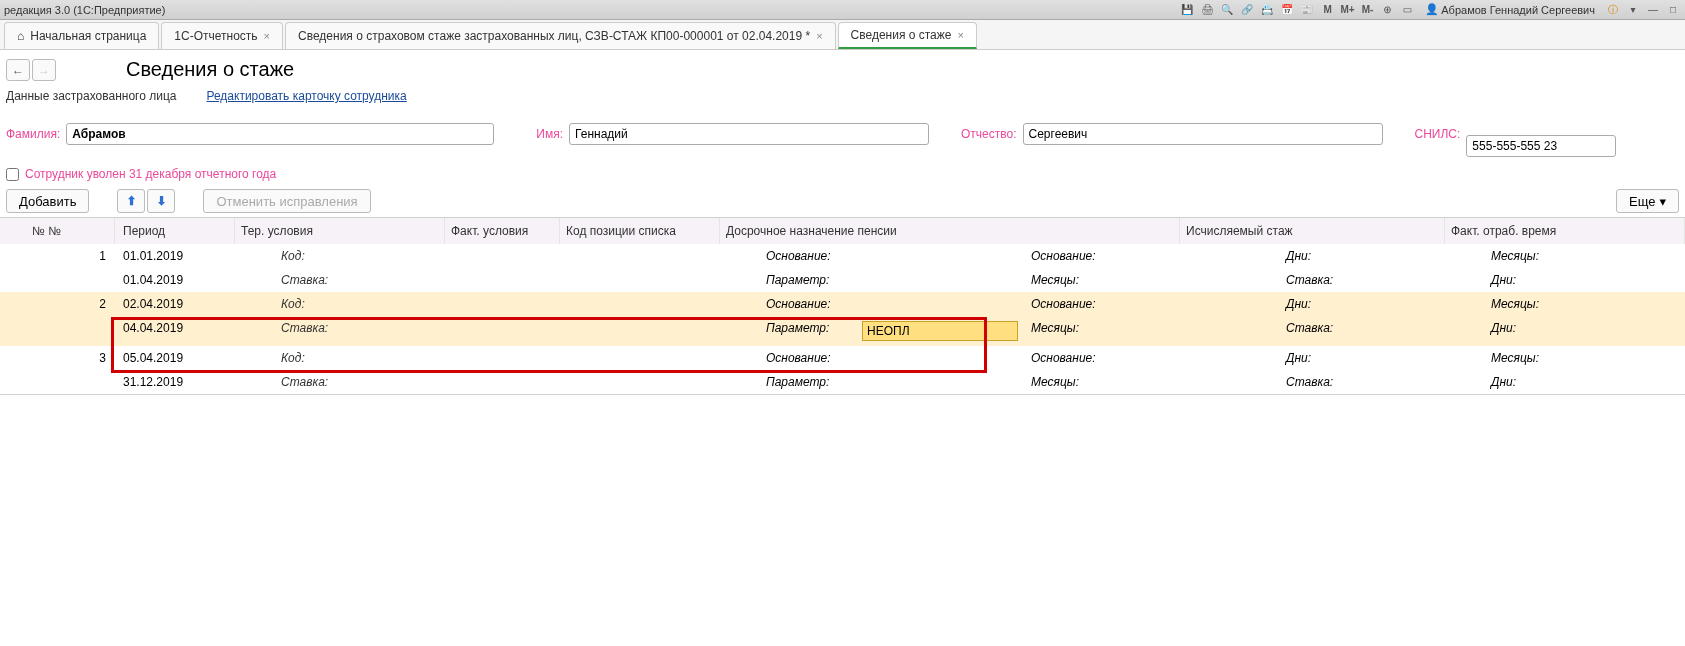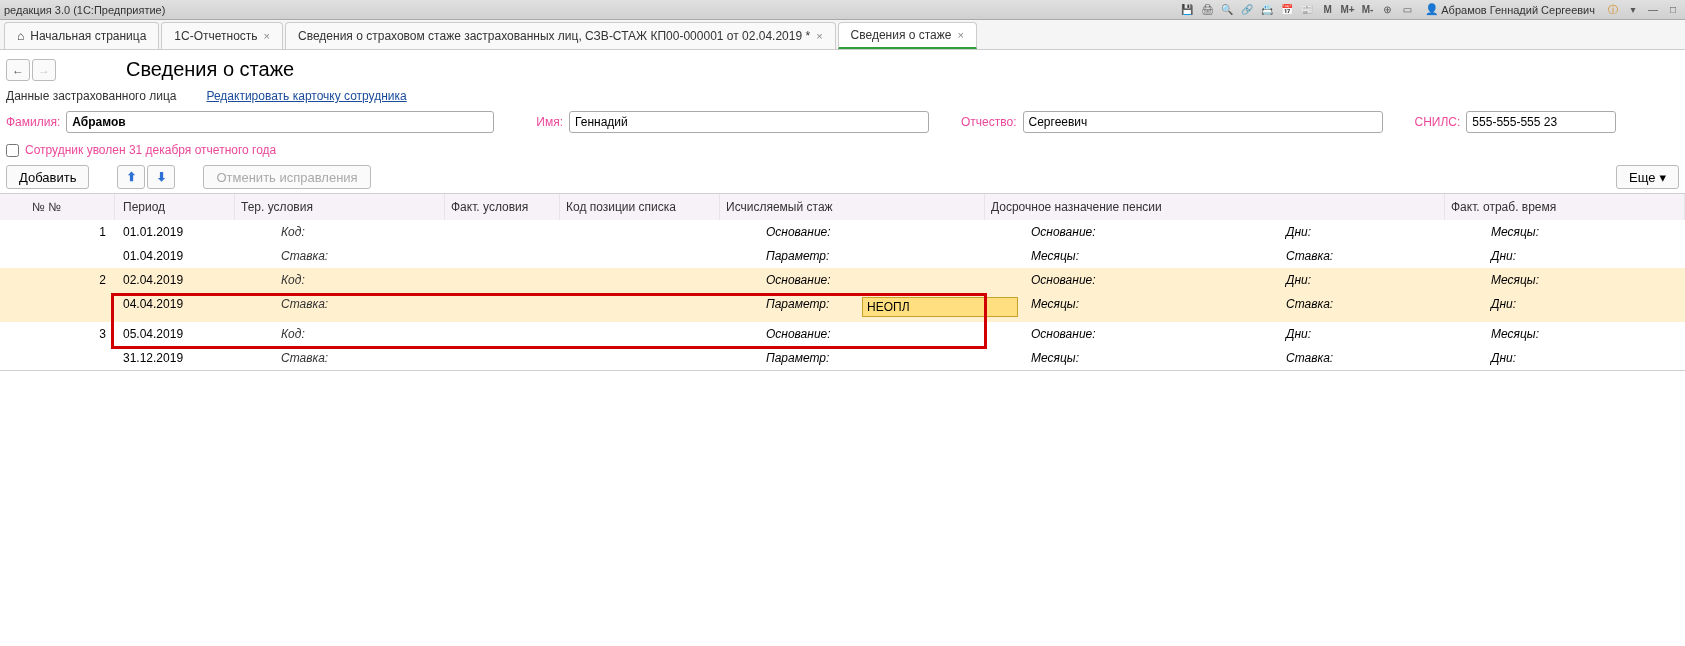--- a/index.html
+++ b/index.html
@@ -128,21 +128,21 @@
   <span class="field-label">Фамилия:</span>
   <input class="text-input" style="width: 428px; font-weight: bold;" value="Абрамов">
   <span style="width:30px"></span>
   <span class="field-label">Имя:</span>
   <input class="text-input" style="width: 360px;" value="Геннадий">
   <span style="width:20px"></span>
   <span class="field-label">Отчество:</span>
   <input class="text-input" style="width: 360px;" value="Сергеевич">
   <span style="width:20px"></span>
   <span class="field-label">СНИЛС:</span>
-  <input class="text-input" style="width: 150px;" value="555-555-555 23">
+  <input class="text-input" style="width: 150px; margin-top: 24px;" value="555-555-555 23">
 </div>
 
 <div class="checkbox-row">
   <input type="checkbox" style="">
   <span class="field-label">Сотрудник уволен 31 декабря отчетного года</span>
 </div>
 
 <div class="tbl-toolbar">
   <div class="btn">Добавить</div>
   <div class="btn-group">
@@ -161,22 +161,22 @@
 </div>
 
 <div class="content-wrap">
 <div class="tbl">
   <div class="tbl-head">
     <div class="th col-num" style="padding-left:32px;">№ №</div>
     <div class="th col-period">Период</div>
     <div class="th col-ter">Тер. условия</div>
     <div class="th col-osob">Факт. условия</div>
     <div class="th col-kod">Код позиции списка</div>
+    <div class="th col-dosr">Досрочное назначение пенсии</div>
     <div class="th col-isch">Исчисляемый стаж</div>
-    <div class="th col-dosr">Досрочное назначение пенсии</div>
     <div class="th col-fakt">Факт. отраб. время</div>
   </div>
 
   <div id="rows">
    <div class="row">
      <div class="cell num-cell">1</div>
      <div class="cell period-cell">01.01.2019</div>
      <div class="cell ter-cell">Код:</div>
      <div class="cell osob-cell"></div>
      <div class="cell kod-cell"></div>

